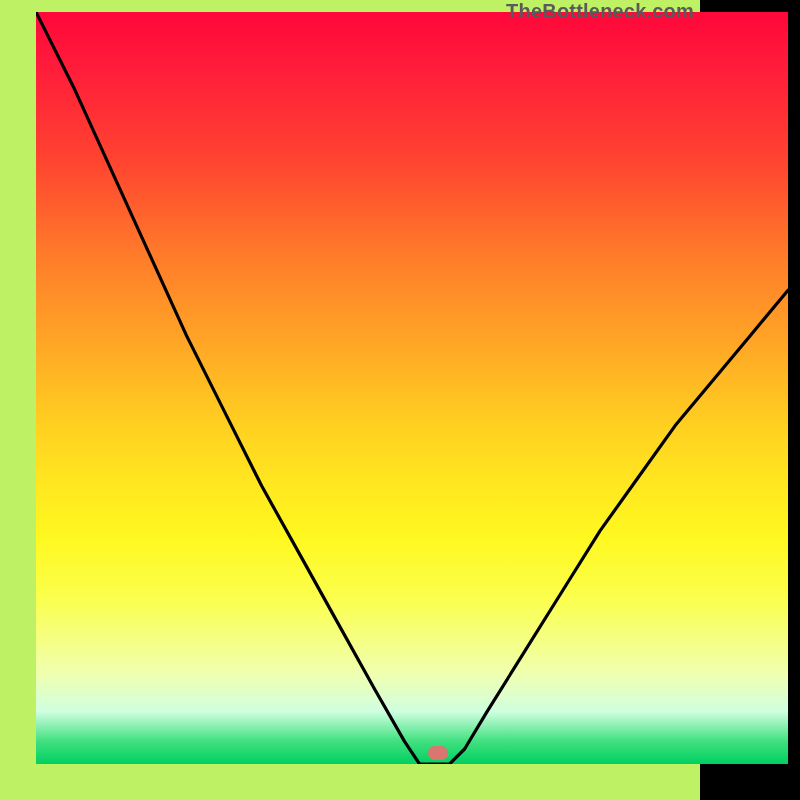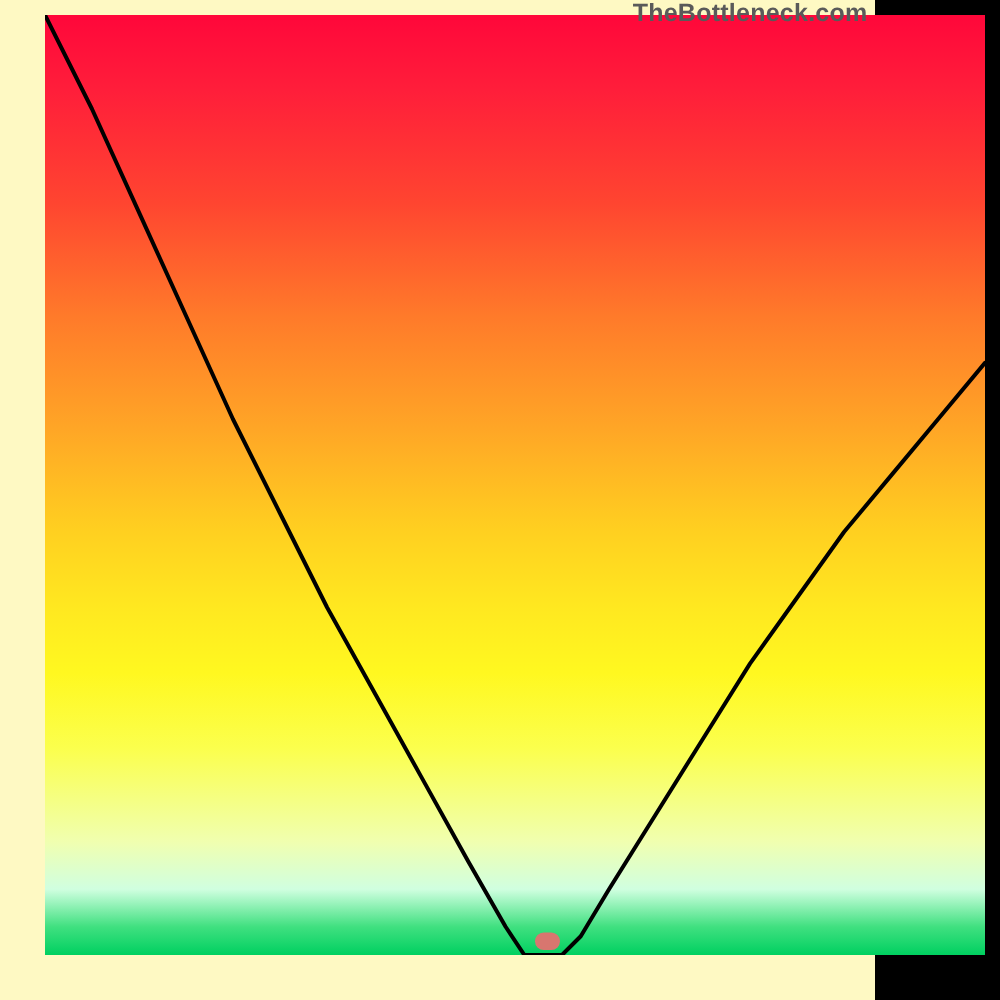--- a/index.html
+++ b/index.html
@@ -1,16 +1,16 @@
 <!DOCTYPE html>
 <html><head>
 <meta charset="utf-8">
 <style>
   html,body{margin:0;padding:0;width:800px;height:800px;overflow:hidden;background:#000;}
-  .frame{position:absolute;left:0;top:0;width:700px;height:800px;background:#fef9c3;}
+  .frame{position:absolute;left:0;top:0;width:700px;height:800px;background:#bef264;}
   .plot{position:absolute;left:36px;top:12px;width:752px;height:752px;
         background:linear-gradient(to bottom,
           #ff073a 0%,
           #ff1e3a 8%,
           #ff4530 20%,
           #ff7a2a 32%,
           #ffa626 44%,
           #ffd020 55%,
           #ffe820 63%,
           #fff820 70%,

